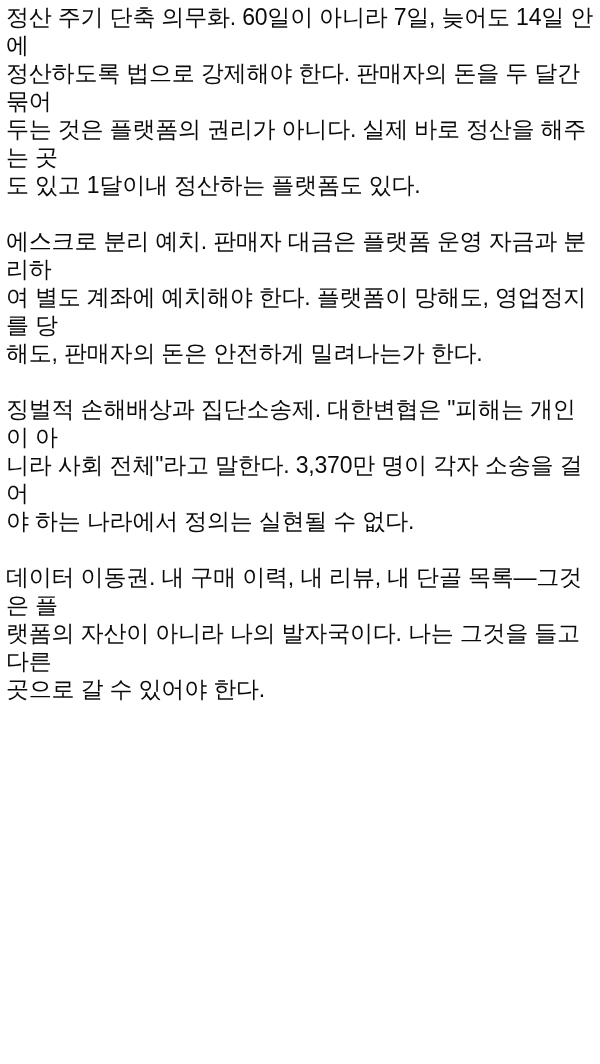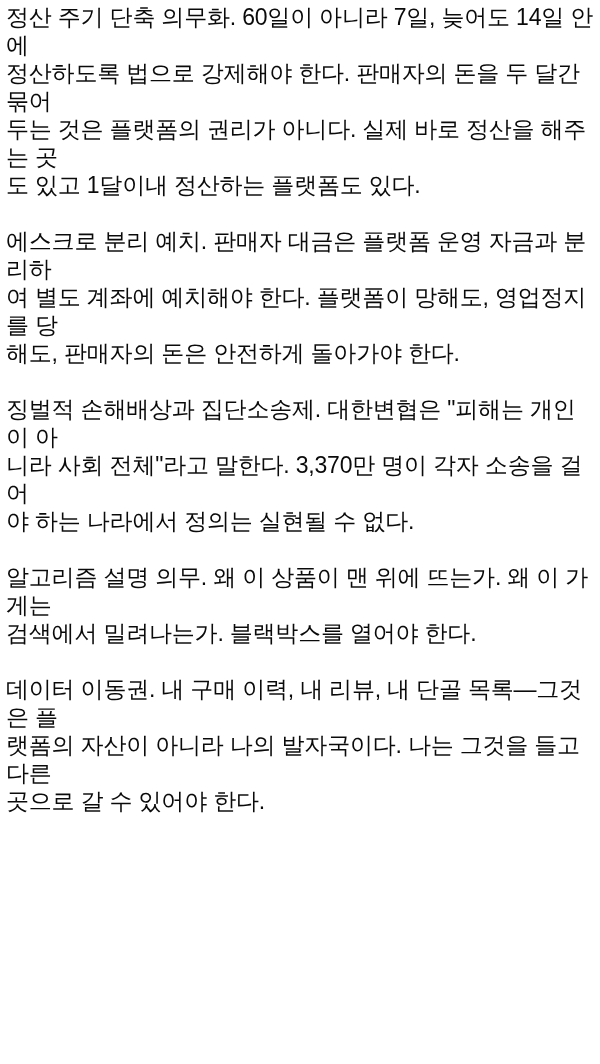--- a/index.html
+++ b/index.html
@@ -35,23 +35,21 @@
 </head>
 <body>
 
 <div class="page">
   <p>정산 주기 단축 의무화. 60일이 아니라 7일, 늦어도 14일 안에
 정산하도록 법으로 강제해야 한다. 판매자의 돈을 두 달간 묶어
 두는 것은 플랫폼의 권리가 아니다. 실제 바로 정산을 해주는 곳
 도 있고 1달이내 정산하는 플랫폼도 있다.</p>
   <p>에스크로 분리 예치. 판매자 대금은 플랫폼 운영 자금과 분리하
 여 별도 계좌에 예치해야 한다. 플랫폼이 망해도, 영업정지를 당
-해도, 판매자의 돈은 안전하게 돌아가야 한다.</p>
+해도, 판매자의 돈은 안전하게 밀려나는가 한다.</p>
   <p>징벌적 손해배상과 집단소송제. 대한변협은 "피해는 개인이 아
 니라 사회 전체"라고 말한다. 3,370만 명이 각자 소송을 걸어
 야 하는 나라에서 정의는 실현될 수 없다.</p>
-  <p>알고리즘 설명 의무. 왜 이 상품이 맨 위에 뜨는가. 왜 이 가게는
-검색에서 밀려나는가. 블랙박스를 열어야 한다.</p>
   <p>데이터 이동권. 내 구매 이력, 내 리뷰, 내 단골 목록—그것은 플
 랫폼의 자산이 아니라 나의 발자국이다. 나는 그것을 들고 다른
 곳으로 갈 수 있어야 한다.</p>
 
 </div>
 
 </body></html>

